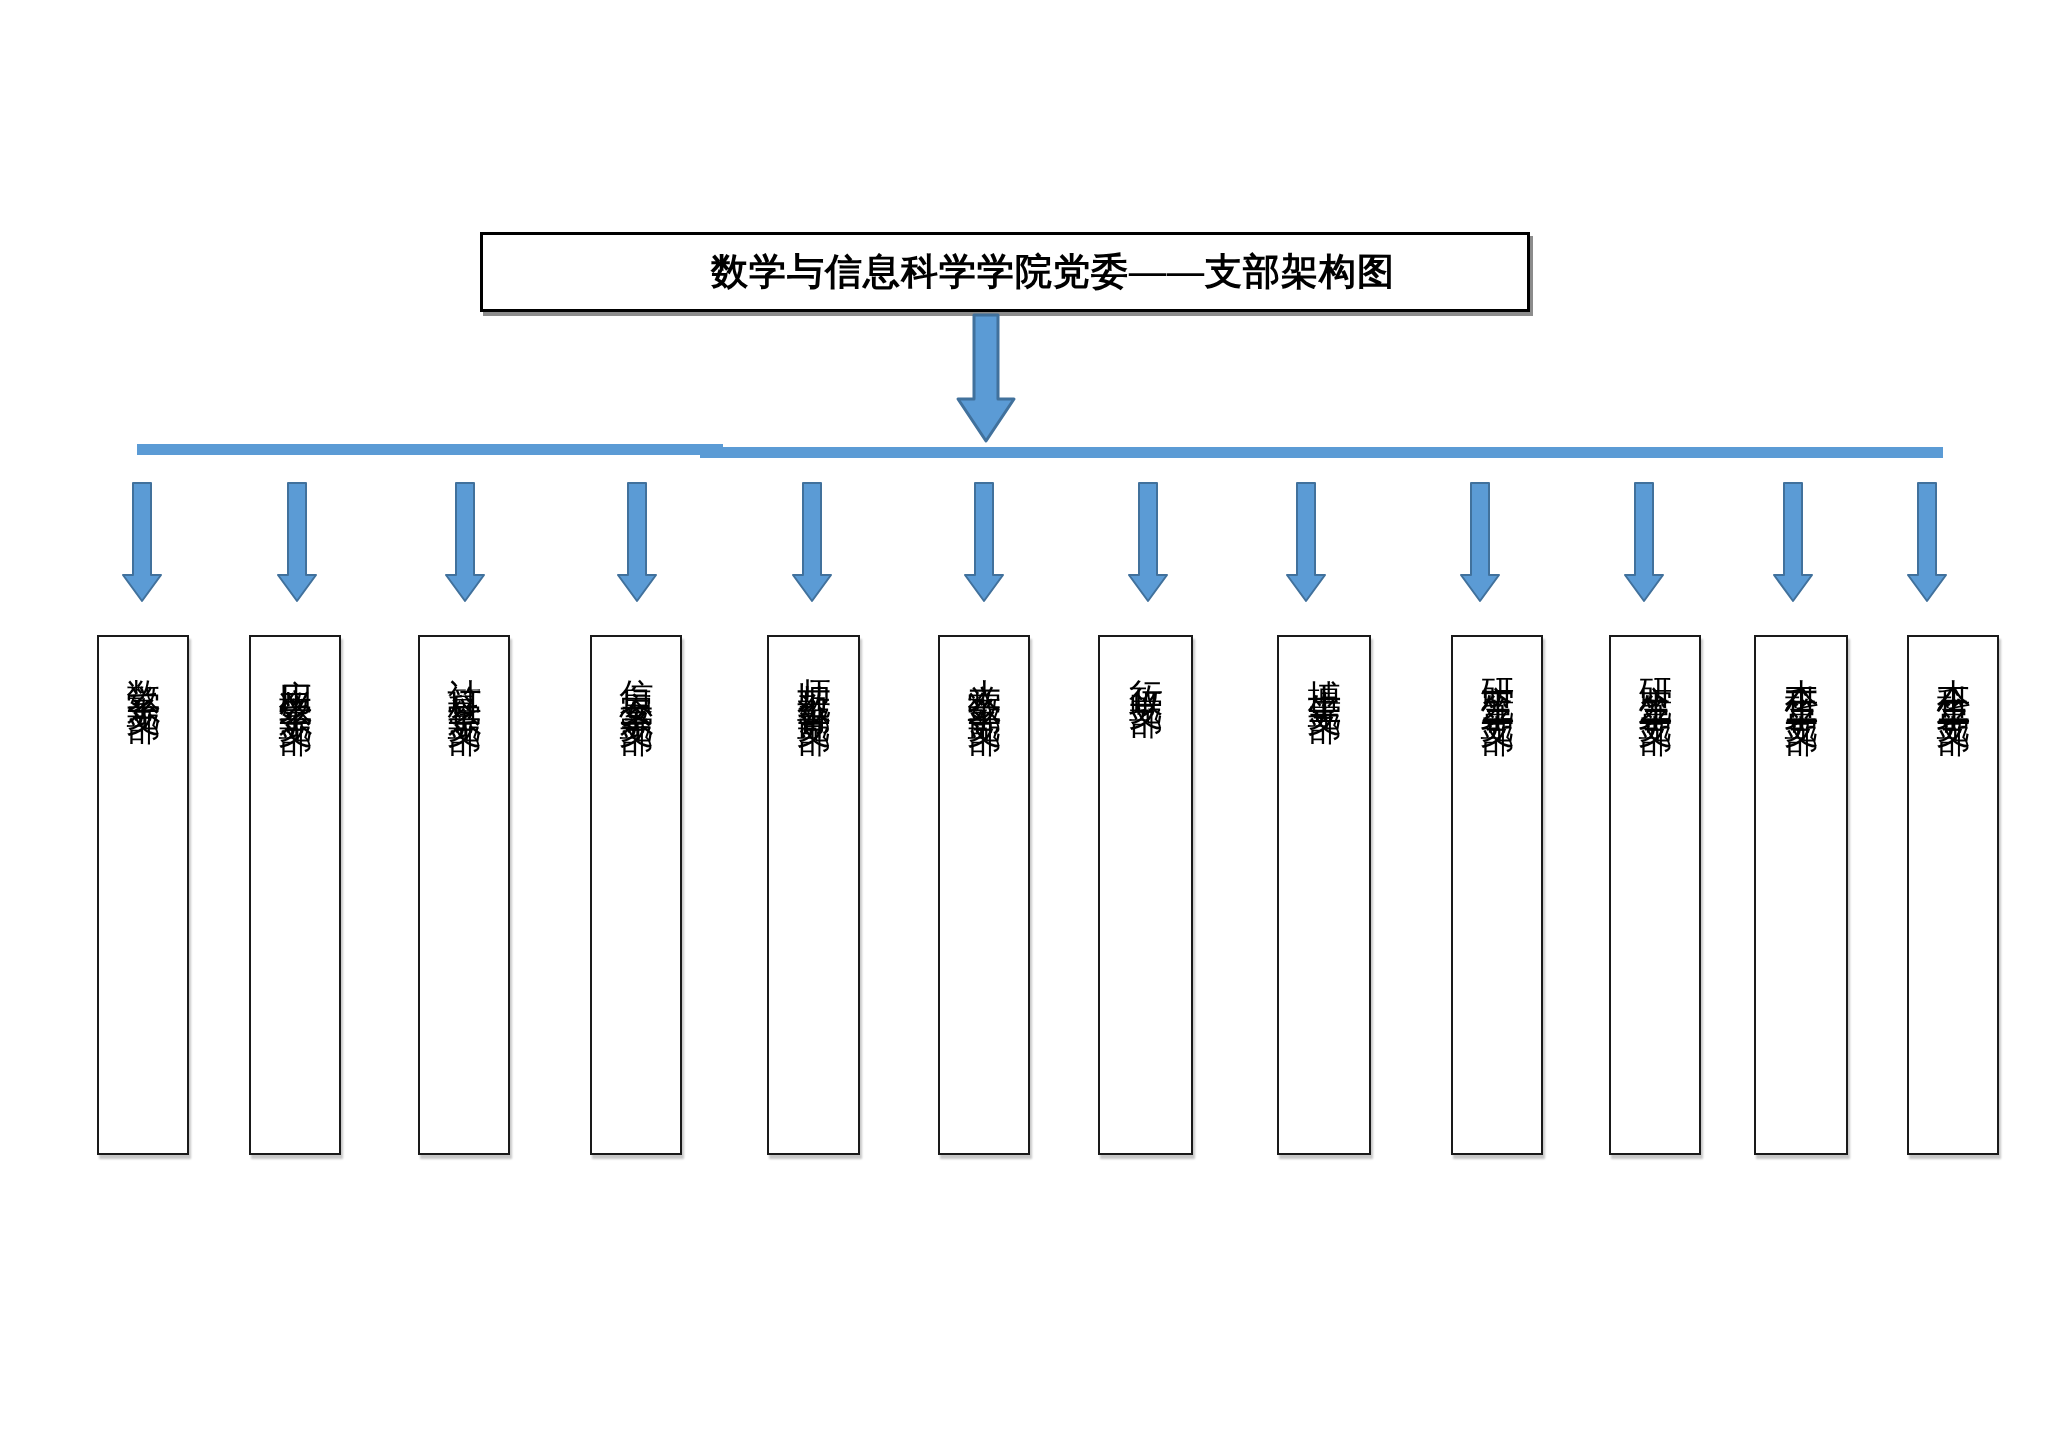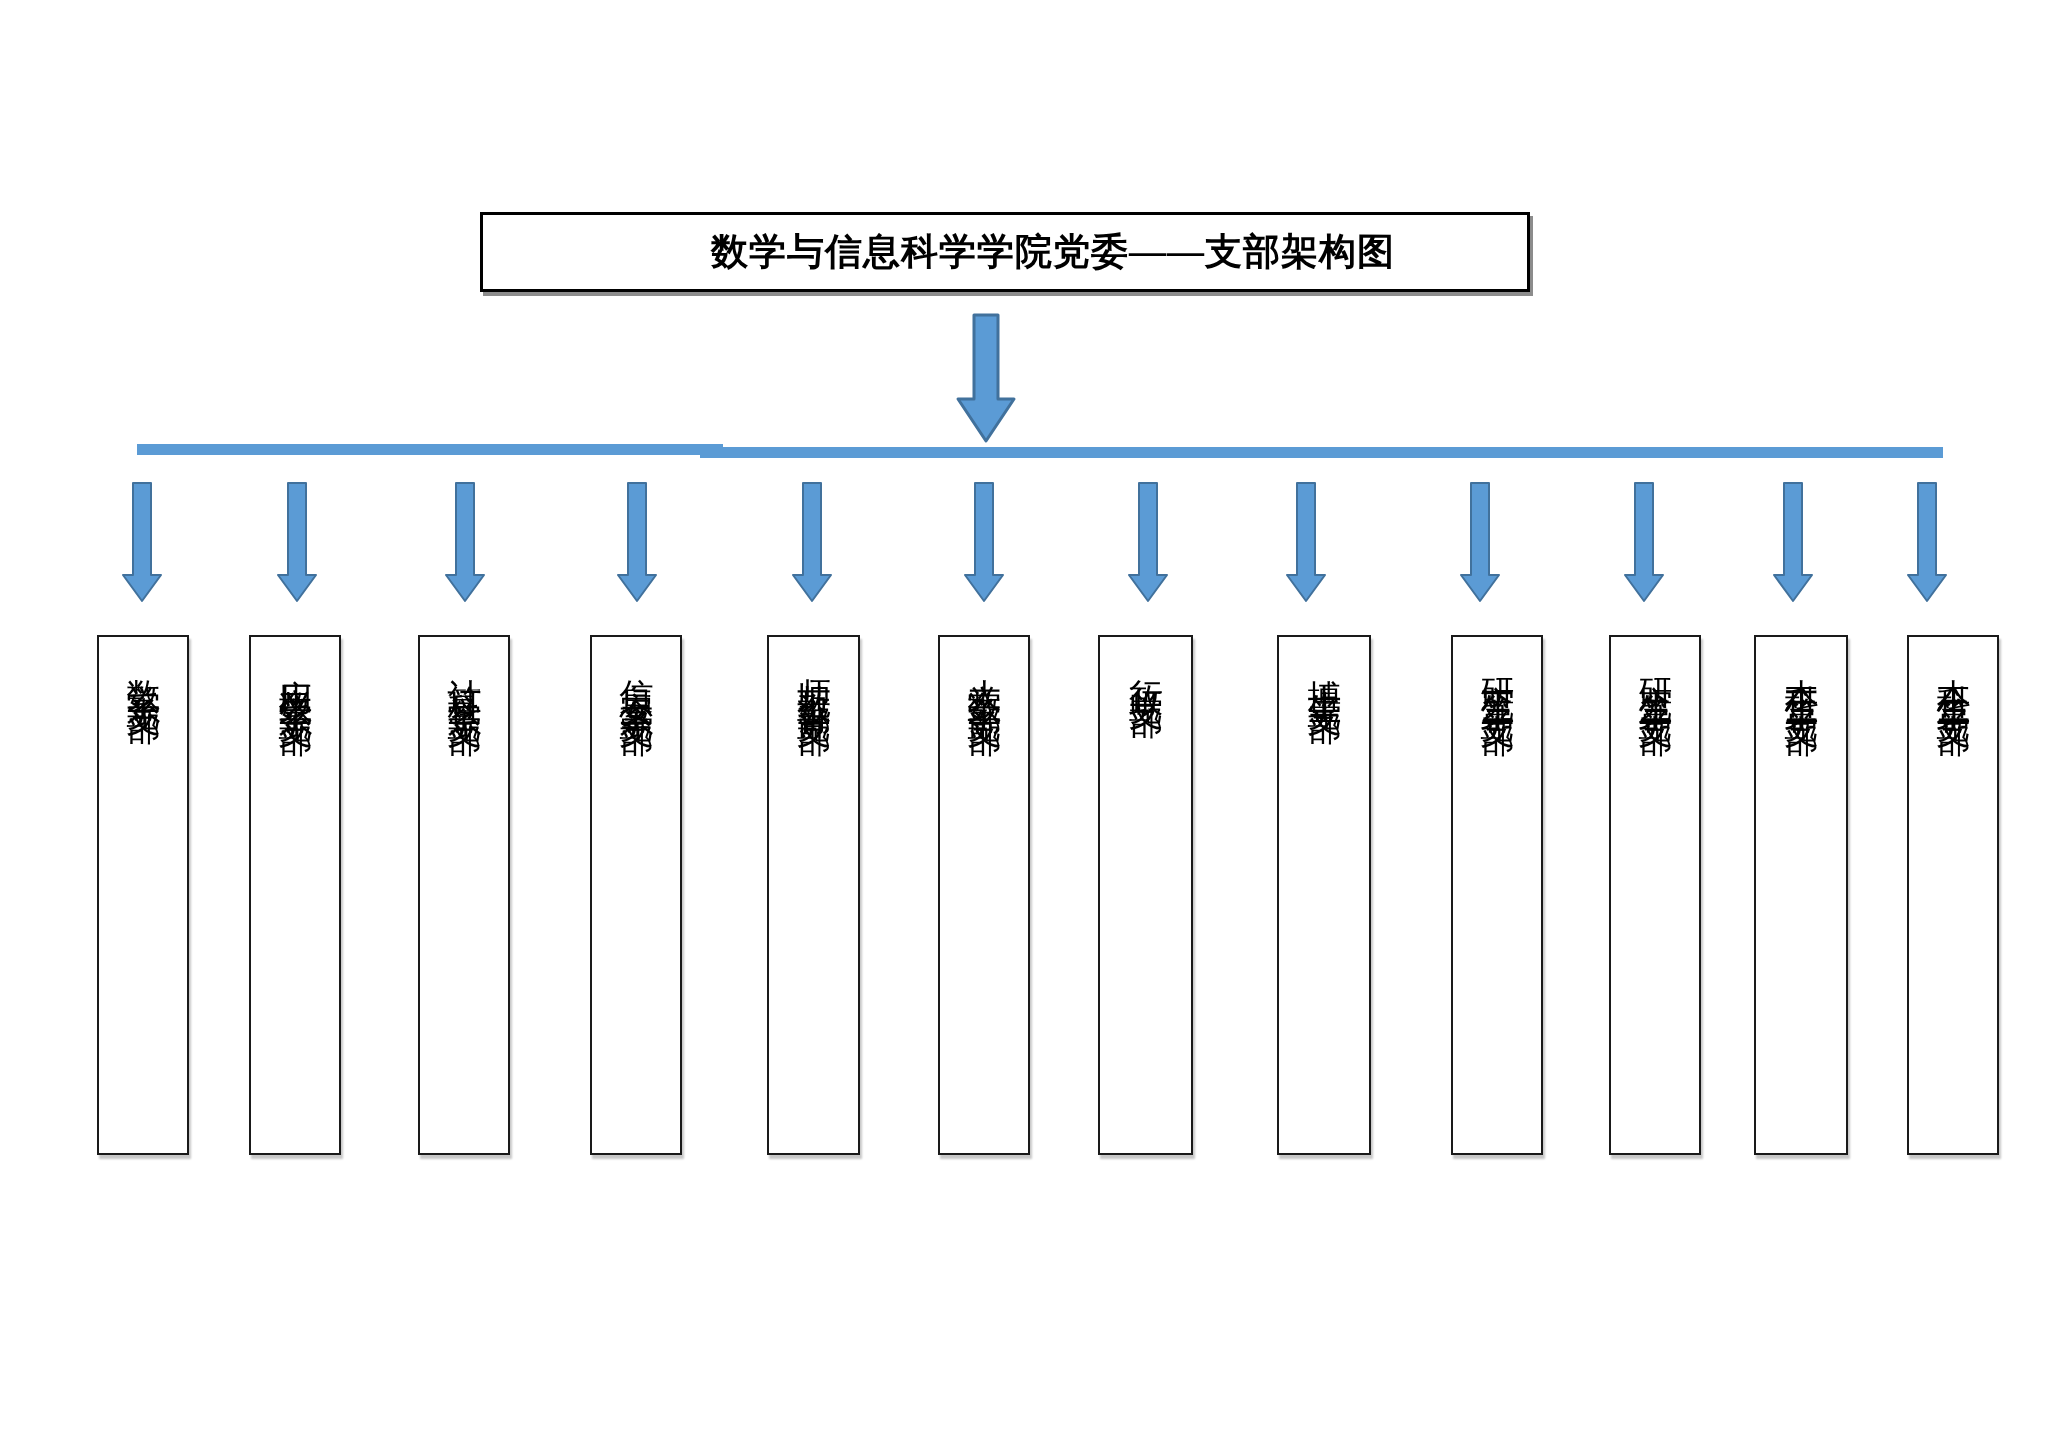--- a/index.html
+++ b/index.html
@@ -12,21 +12,21 @@
   html,body{margin:0;padding:0;background:#888;}
   .canvas{
     position:relative;
     width:2048px;height:1448px;
     background:var(--bg);
     overflow:hidden;
     font-family:"Liberation Serif","DejaVu Serif",serif;
   }
   .title-box{
     position:absolute;
-    left:480px;top:212px;width:1050px;height:80px;
+    left:480px;top:232px;width:1050px;height:80px;
     box-sizing:border-box;
     border:3px solid #000;
     background:#fff;
     box-shadow:3px 4px 0 rgba(0,0,0,0.45);
     display:flex;align-items:center;justify-content:center;
     padding-left:96px;
   }
   .title-text{
     font-size:37px;
     font-weight:bold;

